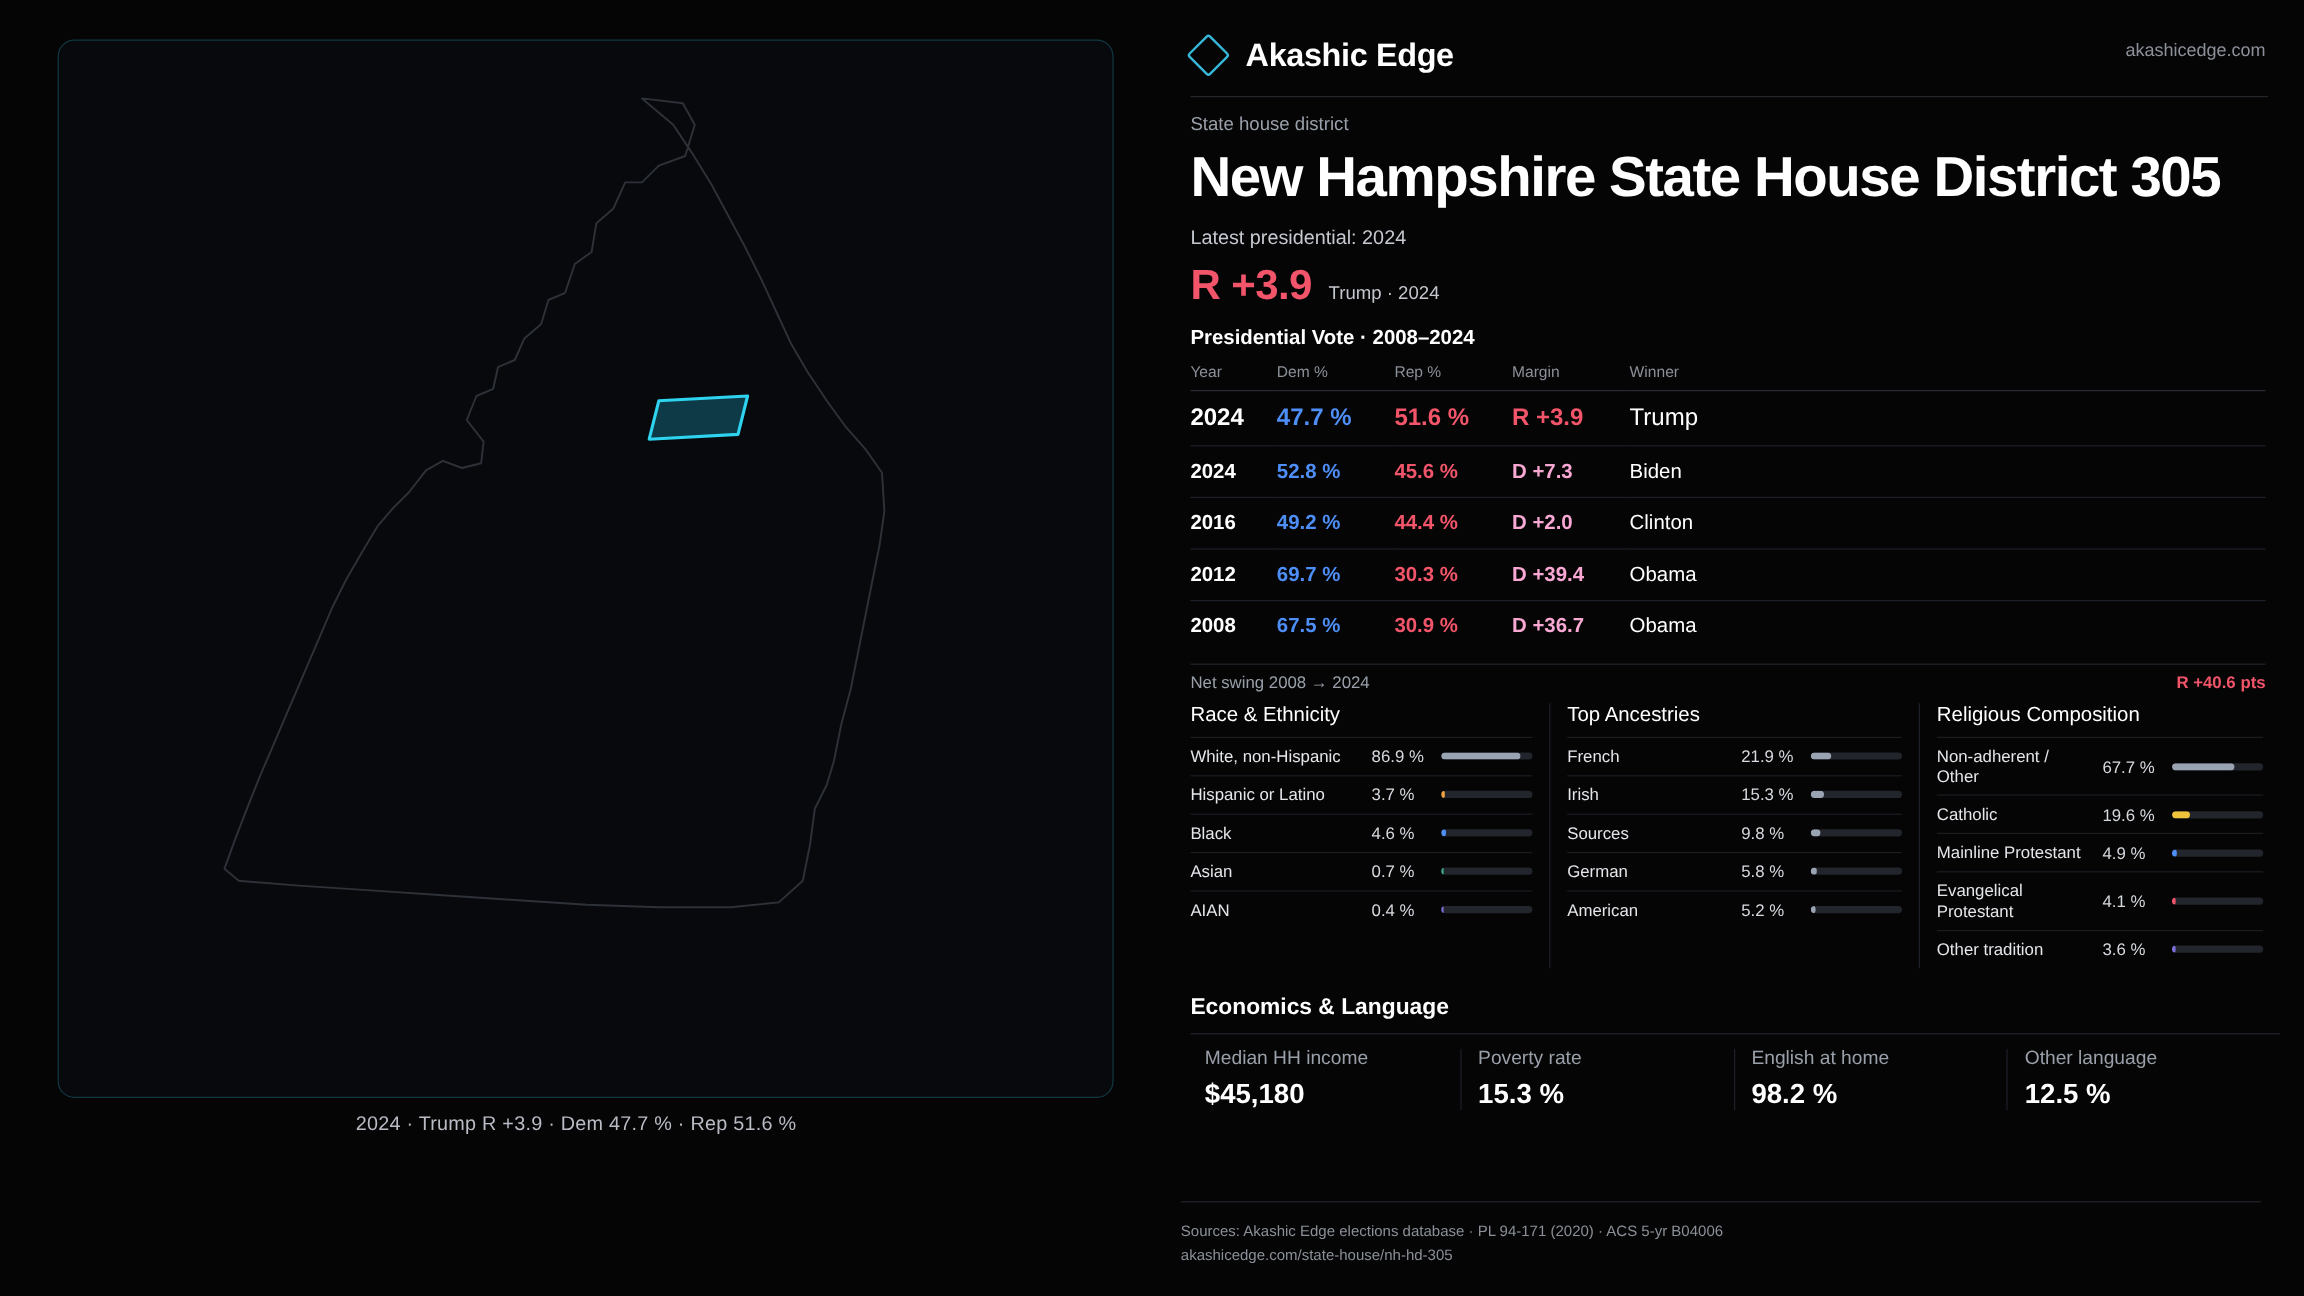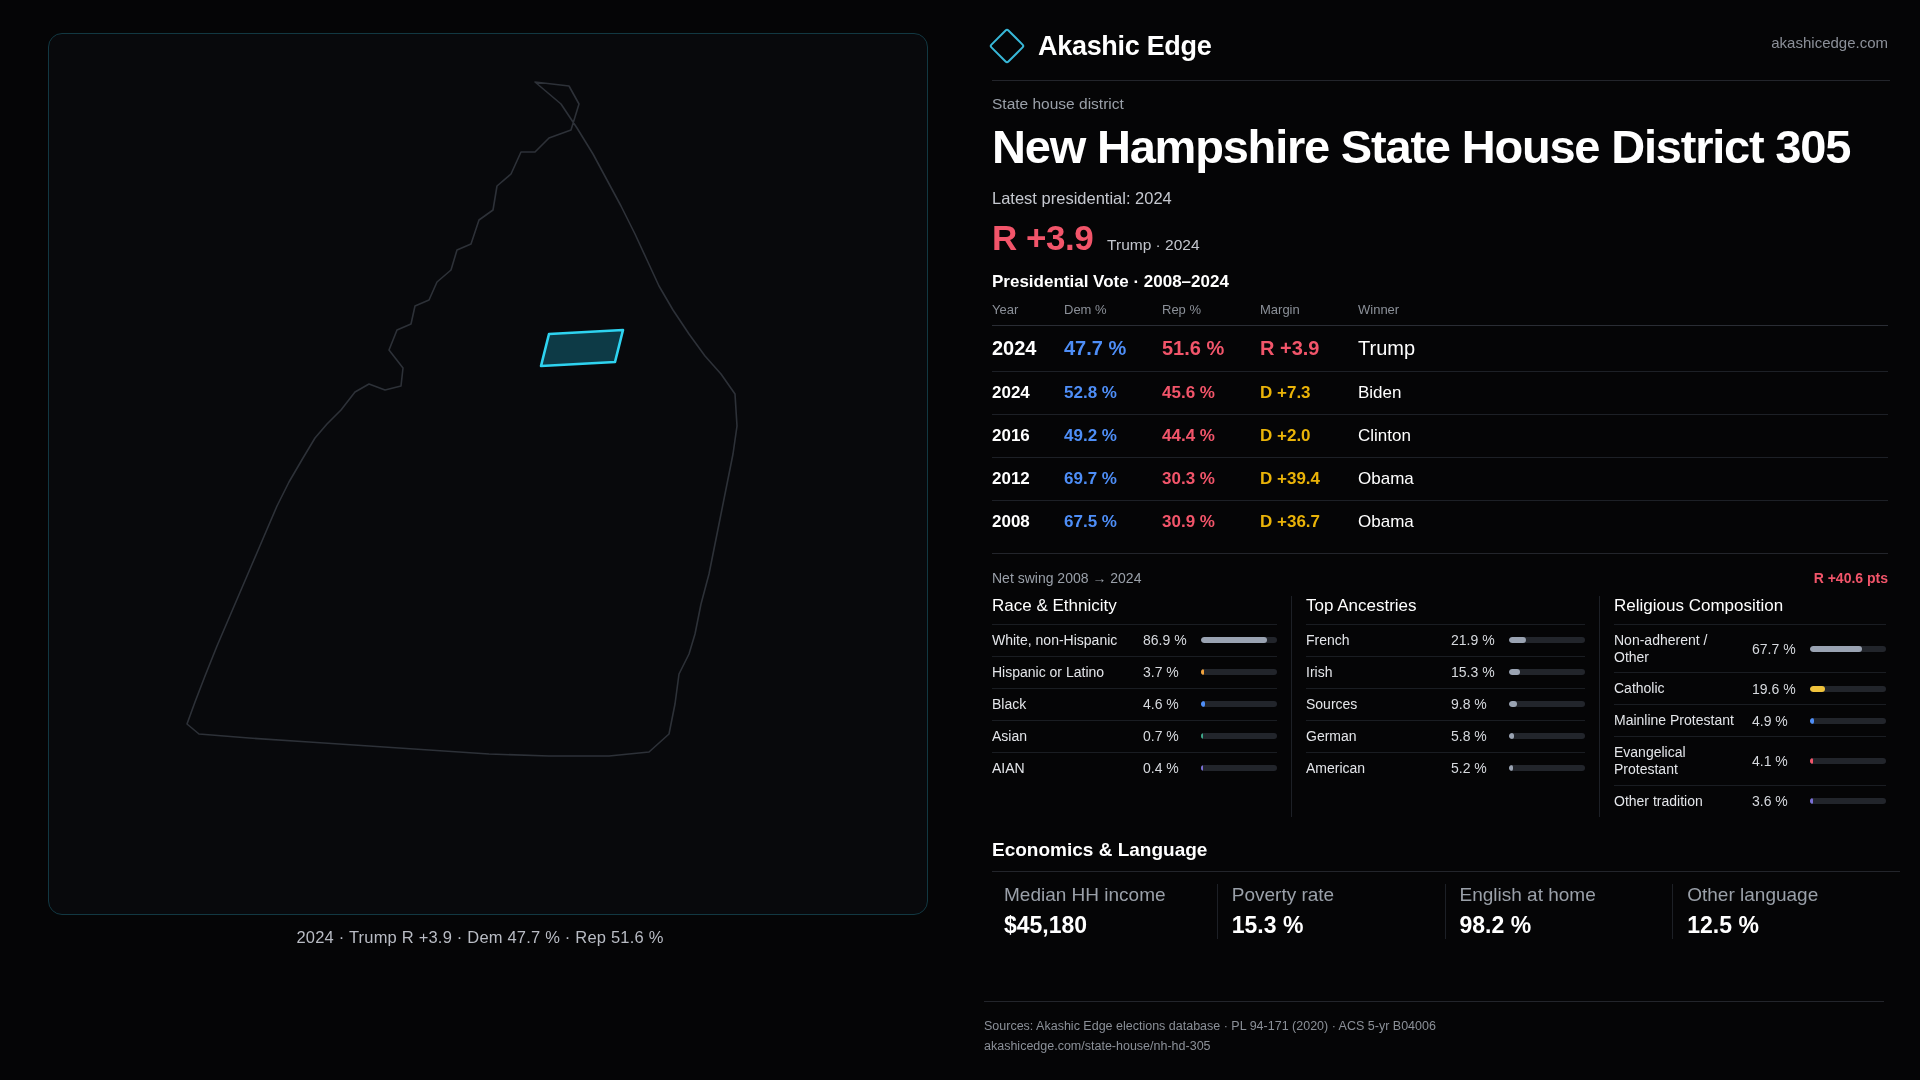--- a/index.html
+++ b/index.html
@@ -148,30 +148,30 @@
     font-size: 17px;
   }
   table.vote tr.first td { border-top: 1px solid #2a2d34; }
   .col-year { width: 72px; }
   .col-dem  { width: 98px; }
   .col-rep  { width: 98px; }
   .col-mar  { width: 98px; }
   .c-year { font-weight: bold; color: #ffffff; }
   .c-dem  { color: #4e8ef7; font-weight: bold; }
   .c-rep  { color: #f2556a; font-weight: bold; }
-  .c-mar-d { color: #eab308; font-weight: bold; }
+  .c-mar-d { color: #f9a8d4; font-weight: bold; }
   .c-mar-r { color: #f2556a; font-weight: bold; }
   .c-win  { color: #ffffff; }
   tr.latest td { font-size: 20px; }
   tr.latest .c-year { font-size: 20px; }
 
   .swing-row {
     width: 896px;
     margin-top: 10px;
-    padding-top: 16px;
+    padding-top: 6px;
     border-top: 1px solid #23252b;
     display: flex;
     justify-content: space-between;
     font-size: 14px;
     color: #9aa0a9;
     text-align: center;
   }
   .swing-val { color: #f2556a; font-weight: bold; }
 
   
@@ -228,21 +228,21 @@
     width: 908px;
     border-top: 1px solid #23252b;
     padding-top: 12px;
   }
   .econ-cell {
     flex: 1 1 0;
     padding-left: 14px;
     border-left: 1px solid #1d2026;
   }
   .econ-cell:first-child { border-left: none; padding-left: 12px; }
-  .econ-label { font-size: 19px; color: #9aa0a9; }
+  .econ-label { font-size: 16px; color: #9aa0a9; }
   .econ-value { font-size: 23px; font-weight: bold; margin-top: 6px; }
 
   .sources {
     position: absolute;
     left: 24px; bottom: 24px;
     width: 900px;
     border-top: 1px solid #23252b;
     padding-top: 14px;
     font-size: 12.5px;
     color: #8b9098;

